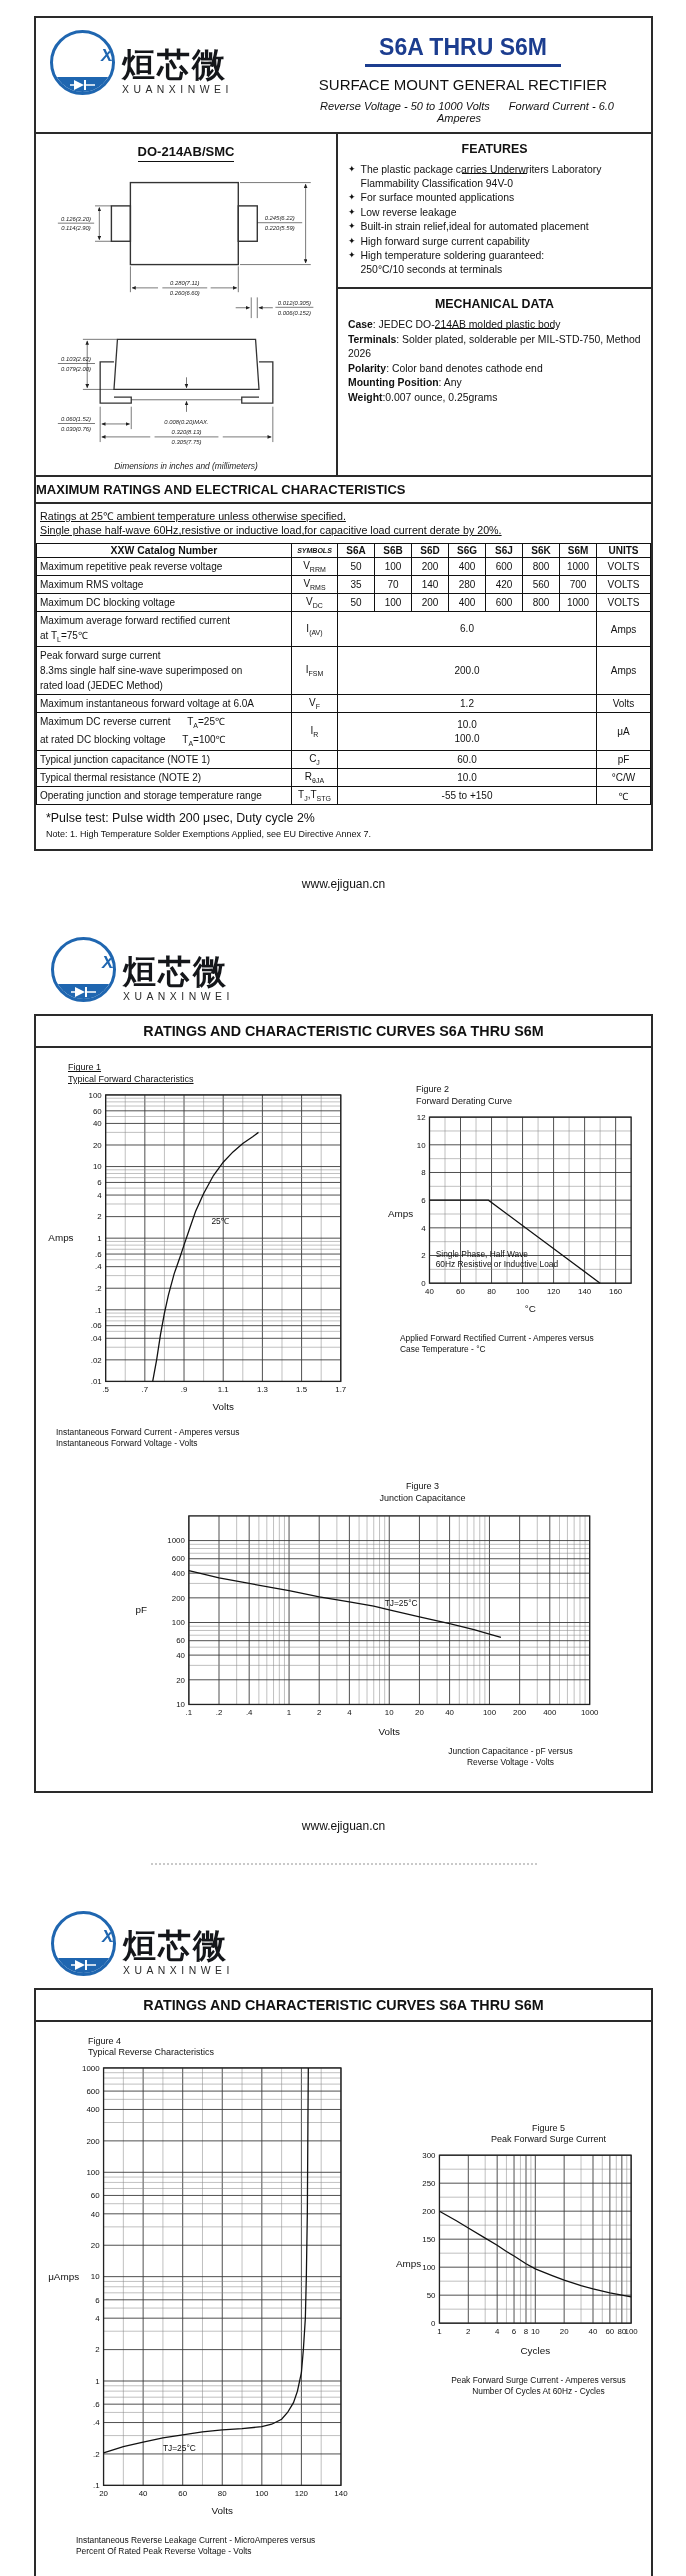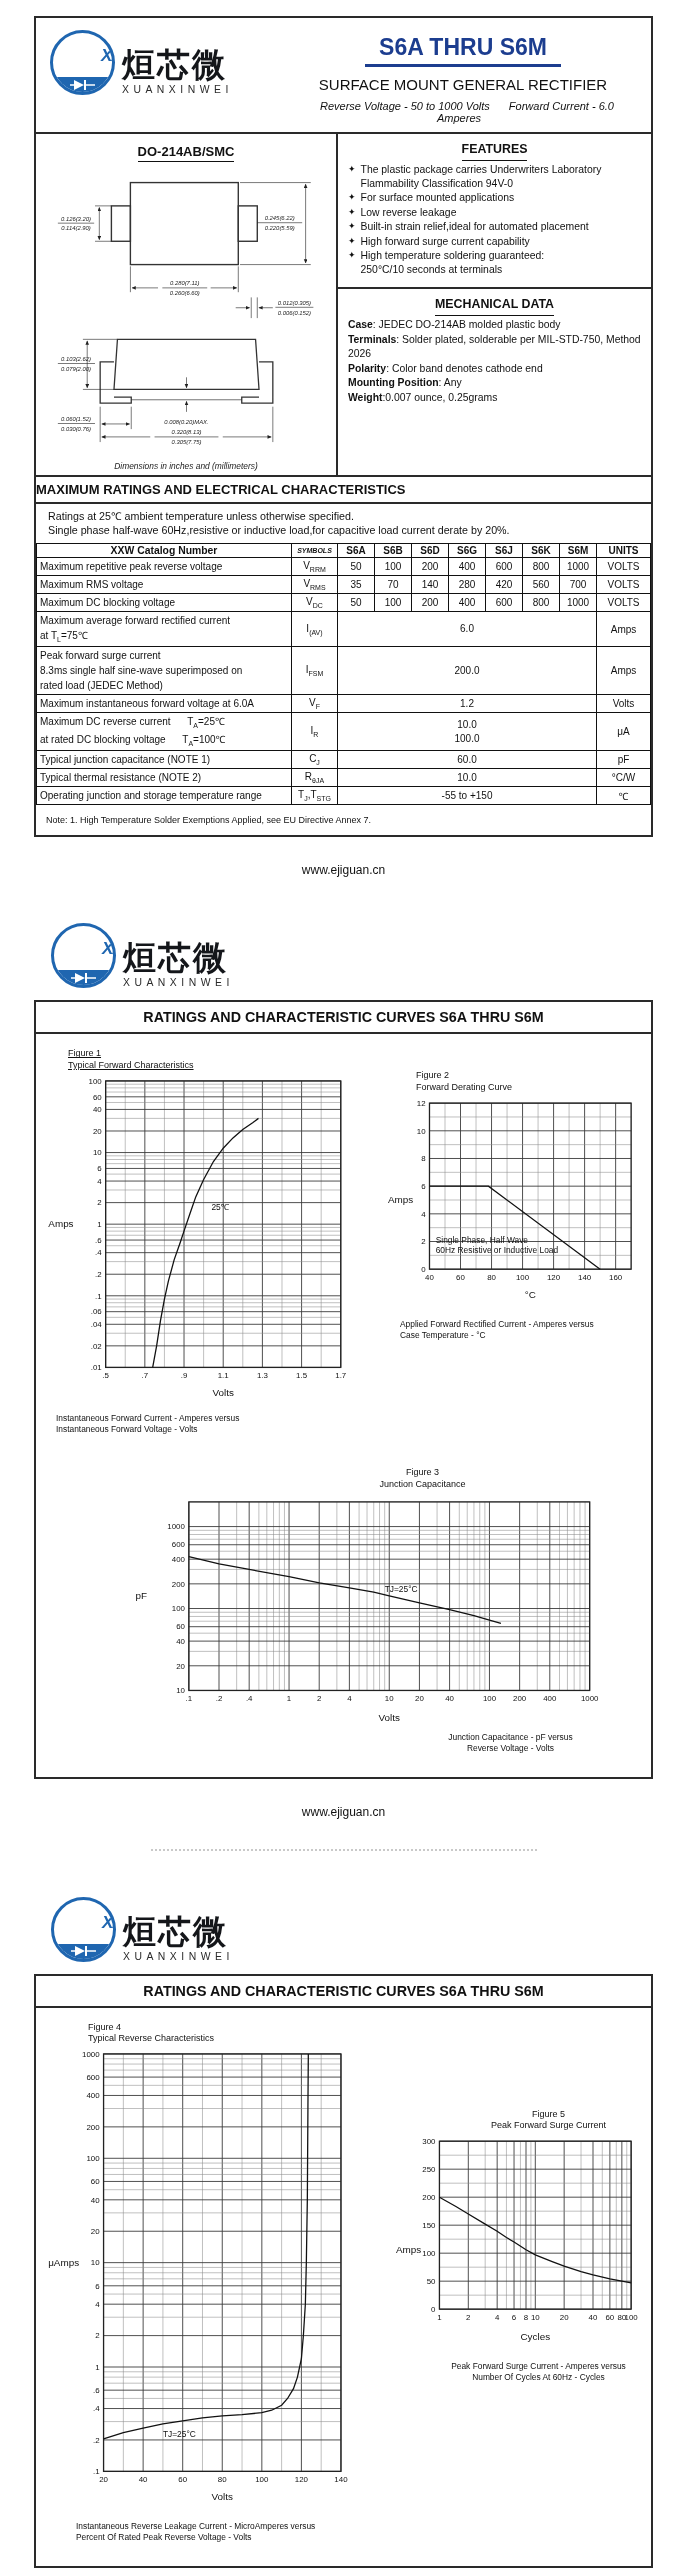--- a/index.html
+++ b/index.html
@@ -20,35 +20,35 @@
   .hdr-left{width:235px;flex:none;}
   .hdr-right{flex:1;text-align:center;padding-top:4px;}
   .doc-title{display:inline-block;font-size:23px;font-weight:bold;color:#1c3d8f;border-bottom:3px solid #1c3d8f;padding:0 14px 3px;}
   .doc-sub{font-size:15px;font-weight:normal;margin-top:9px;}
   .doc-tag{font-size:11px;font-style:italic;margin-top:7px;}
   .doc-tag span{margin:0 8px;}
   .cols{display:flex;}
   .col-left{width:296px;flex:none;padding:6px 2px 4px;}
   .col-right{flex:1;border-left:2px solid #2a2a2a;}
   .sec-head{text-align:center;font-size:12.4px;font-weight:bold;margin:8px 0 7px;}
-  .sec-head .u{border-bottom:1.5px solid #111;padding-bottom:4px;}
+  .sec-head .u{border-bottom:1.5px solid #111;padding-bottom:17px;}
   .features{padding:0 10px 10px;border-bottom:2px solid #2a2a2a;}
   .features ul{list-style:none;margin:2px 0 0;padding:0;font-size:10.4px;line-height:1.3;}
   .features li{display:flex;gap:5px;margin-bottom:1px;}
   .features .blt{font-size:9px;flex:none;margin-top:1px;}
   .features .ftext{white-space:pre-line;}
   .mech{padding:0 10px 10px;}
   .mech-items{font-size:10.4px;line-height:1.4;}
   .pkg-title{text-align:center;font-size:13px;font-weight:bold;margin:4px 0 2px;}
   .pkg-title .u{border-bottom:1.5px solid #111;padding-bottom:2px;}
   .pkg-note{text-align:center;font-size:8.4px;font-style:italic;margin-top:4px;color:#222;}
   .pkg-svg{display:block;margin:2px auto 0;}
   .dim{font-size:6.8px;font-style:italic;fill:#222;}
   .ratings-banner{border-top:2px solid #2a2a2a;border-bottom:2px solid #2a2a2a;text-align:left;font-weight:bold;font-size:13px;padding:5px 0;}
-  .intro{font-size:10.7px;line-height:1.35;padding:5px 12px 5px;}
+  .intro{font-size:10.7px;line-height:1.35;padding:5px 4px 5px;text-decoration:underline;}
   table.ratings{width:100%;border-collapse:collapse;font-size:10px;table-layout:fixed;}
   table.ratings th,table.ratings td{border:1px solid #111;padding:1px 3px;vertical-align:middle;}
   table.ratings th{font-weight:bold;text-align:center;}
   th.c-param,td.c-param{text-align:left;padding-left:5px;}
   th.c-param{font-weight:normal;font-size:10.4px;}
   th.c-sym{font-style:italic;font-size:7px;font-weight:normal;}
   td.c-sym,td.c-val,td.c-unit{text-align:center;}
   td.c-param div{line-height:1.5;}
   td.c-val div{line-height:1.4;}
   sub{font-size:7px;}
@@ -382,20 +382,21 @@
           <td class="c-sym">T<sub>J</sub>,T<sub>STG</sub></td>
           <td class="c-val" colspan="7">
             <div>-55 to +150</div>
           </td>
           <td class="c-unit">℃</td>
         </tr>
       </tbody>
   </table>
 
   <div class="note-area">
+    <div class="pulse">*Pulse test: Pulse width 200 μsec, Duty cycle 2%</div>
     <div class="small-note">Note:    1. High Temperature Solder Exemptions Applied, see EU Directive Annex 7.</div>
   </div>
 </div>
 
 <div class="site">www.ejiguan.cn</div>
 
 <div class="page-logo logo">
   <div class="logo-mark">
     <div class="logo-xxw"><span class="lx">XX</span><span class="lw">W</span></div>
     <div class="logo-band">

